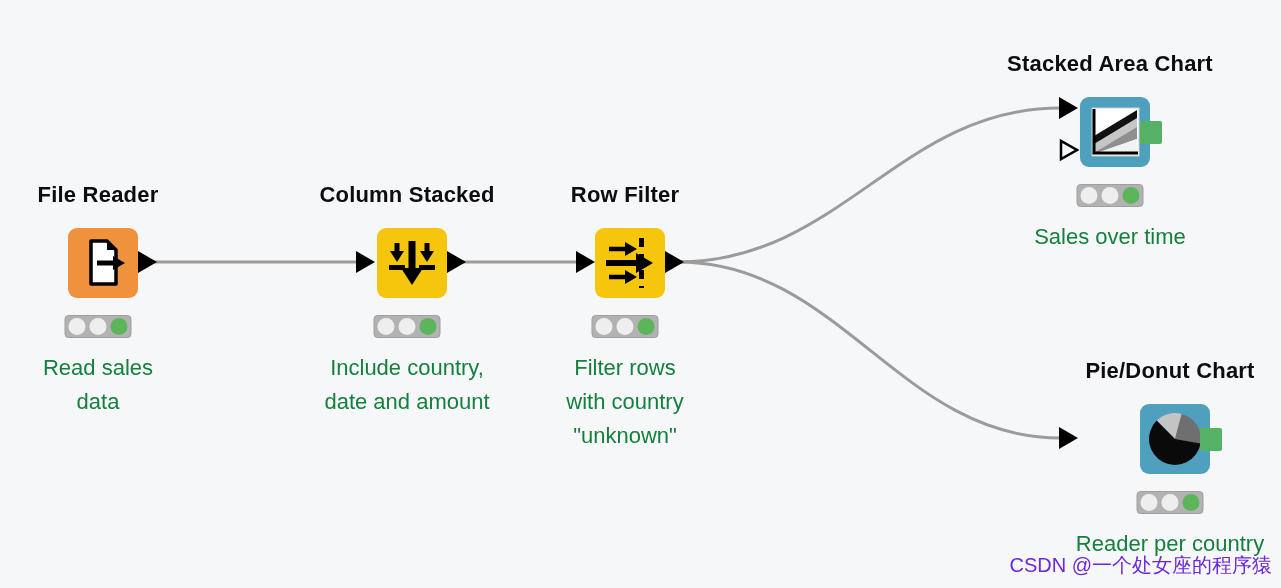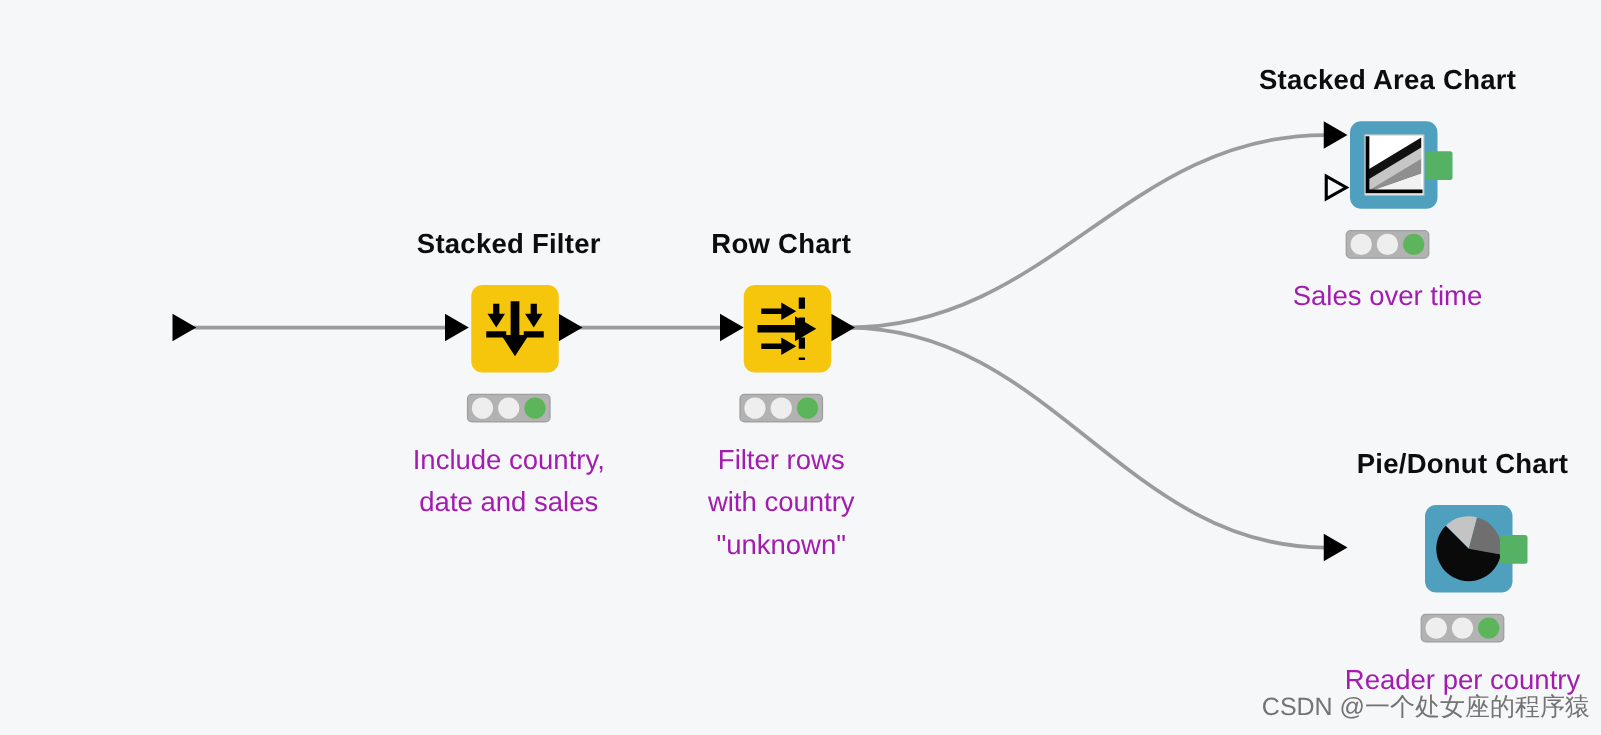--- a/index.html
+++ b/index.html
@@ -16,22 +16,22 @@
   .out-port-view{position:absolute;right:-22px;top:24px;width:22px;height:23px;
     background:#55b163;border-radius:2px;}
   .traffic{position:absolute;top:87px;left:50%;transform:translateX(-50%);
     width:67px;height:23px;background:#b2b2b2;border:1px solid #9f9f9f;border-radius:4px;
     box-sizing:border-box;display:flex;align-items:center;justify-content:space-between;padding:0 3px;}
   .dot{width:17px;height:17px;border-radius:50%;}
   .dot.idle{background:#eeeeee;}
   .dot.go{background:#5db55b;}
   .node-label{position:absolute;top:123px;left:50%;transform:translateX(-50%);
     width:max-content;max-width:260px;text-align:center;font-size:22px;line-height:34px;
-    color:#a21caf;white-space:pre-line;}
-  .watermark{position:absolute;right:9px;bottom:9px;font-size:20px;color:#737373;z-index:3;}
+    color:#15803d;white-space:pre-line;}
+  .watermark{position:absolute;right:9px;bottom:9px;font-size:20px;color:#6d28d9;z-index:3;}
 </style>
 </head>
 <body>
 
 <div class="canvas">
 
   <svg class="wires" width="1281" height="588" viewBox="0 0 1281 588">
     <g stroke="#9b9b9b" stroke-width="3" fill="none">
       <path d="M150,262 L360,262"></path>
       <path d="M460,262 L580,262"></path>
@@ -43,46 +43,64 @@
       <polygon points="356,251 356,273 375,262"></polygon>
       <polygon points="447,251 447,273 466,262"></polygon>
       <polygon points="576,251 576,273 595,262"></polygon>
       <polygon points="665,251 665,273 684,262"></polygon>
       <polygon points="1059,97 1059,119 1078,108"></polygon>
       <polygon points="1059,427 1059,449 1078,438"></polygon>
     </g>
     <polygon points="1061,141 1061,159 1077,150" fill="#f6f7f9" stroke="#000" stroke-width="2.5"></polygon>
   </svg>
 
+  <div class="node" style="left:68px;top:228px">
+    <div class="node-title">File Reader</div>
+    <div class="node-body source">
+      <svg width="70" height="70" viewBox="0 0 70 70">
+        <path d="M23,13 h16 l9,9 v34 h-25 z" fill="#ffffff" stroke="#000" stroke-width="3.5" stroke-linejoin="round"></path>
+        <path d="M39,13 v9 h9 z" fill="#000"></path>
+        <line x1="29" y1="35" x2="47" y2="35" stroke="#000" stroke-width="5"></line>
+        <polygon points="45,28 45,42 57,35" fill="#000"></polygon>
+      </svg>
+    </div>
+    <div class="traffic">
+      <span class="dot idle"></span>
+      <span class="dot idle"></span>
+      <span class="dot go"></span>
+    </div>
+    <div class="node-label">Read sales
+data</div>
+  </div>
 
   <div class="node" style="left:377px;top:228px">
-    <div class="node-title">Stacked Filter</div>
+    <div class="node-title">Column Stacked</div>
     <div class="node-body manipulator">
       <svg width="70" height="70" viewBox="0 0 70 70">
         <line x1="35" y1="13" x2="35" y2="42" stroke="#000" stroke-width="7"></line>
         <polygon points="24,40 46,40 35,57" fill="#000"></polygon>
         <line x1="20" y1="15" x2="20" y2="24" stroke="#000" stroke-width="5"></line>
         <polygon points="13,23 27,23 20,34" fill="#000"></polygon>
         <rect x="12" y="37" width="16" height="5" fill="#000"></rect>
         <line x1="50" y1="15" x2="50" y2="24" stroke="#000" stroke-width="5"></line>
         <polygon points="43,23 57,23 50,34" fill="#000"></polygon>
         <rect x="42" y="37" width="16" height="5" fill="#000"></rect>
       </svg>
     </div>
     <div class="traffic">
       <span class="dot idle"></span>
       <span class="dot idle"></span>
       <span class="dot go"></span>
     </div>
     <div class="node-label">Include country,
-date and sales</div>
+date and amount</div>
   </div>
 
   <div class="node" style="left:595px;top:228px">
-    <div class="node-title">Row Chart</div>
+    <div class="node-title">Row Filter</div>
     <div class="node-body manipulator">
       <svg width="70" height="70" viewBox="0 0 70 70">
         <line x1="46.5" y1="10" x2="46.5" y2="60" stroke="#000" stroke-width="5" stroke-dasharray="9 7"></line>
         <line x1="14" y1="21" x2="32" y2="21" stroke="#000" stroke-width="4.5"></line>
         <polygon points="30,14 30,28 42,21" fill="#000"></polygon>
         <line x1="11" y1="35" x2="43" y2="35" stroke="#000" stroke-width="6"></line>
         <polygon points="41,25 41,45 58,35" fill="#000"></polygon>
         <line x1="14" y1="49" x2="32" y2="49" stroke="#000" stroke-width="4.5"></line>
         <polygon points="30,42 30,56 42,49" fill="#000"></polygon>
       </svg>

